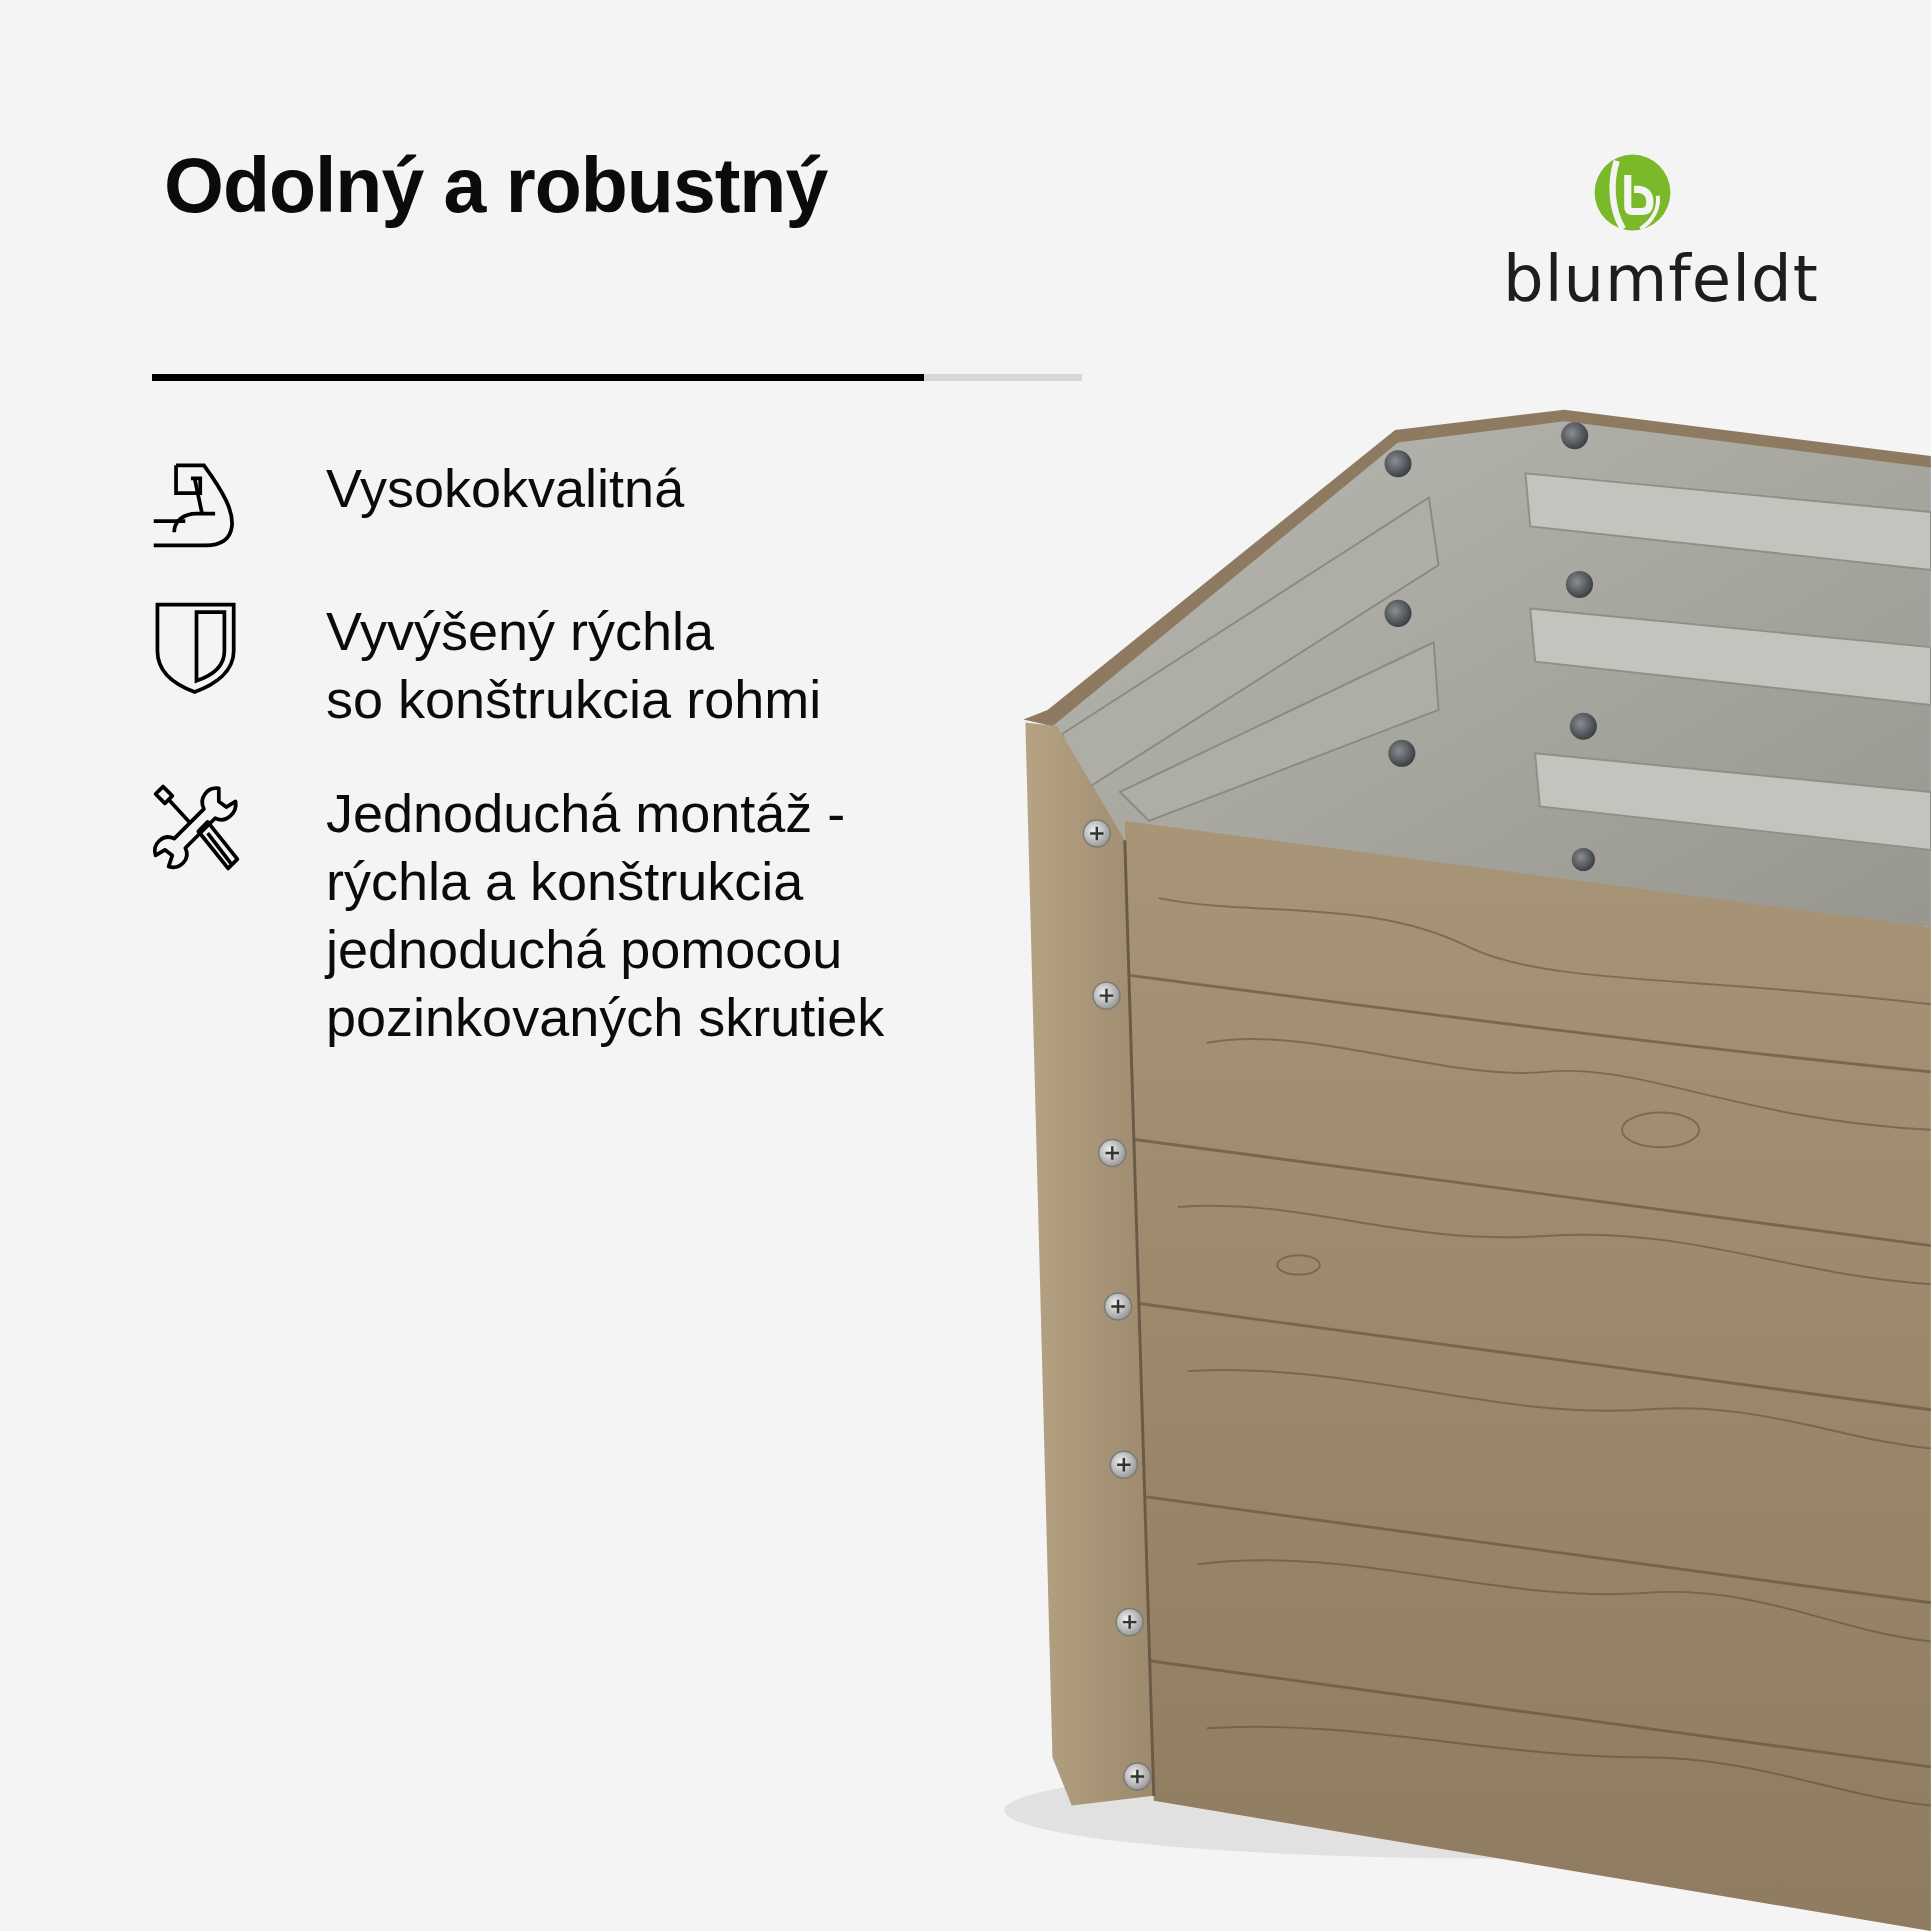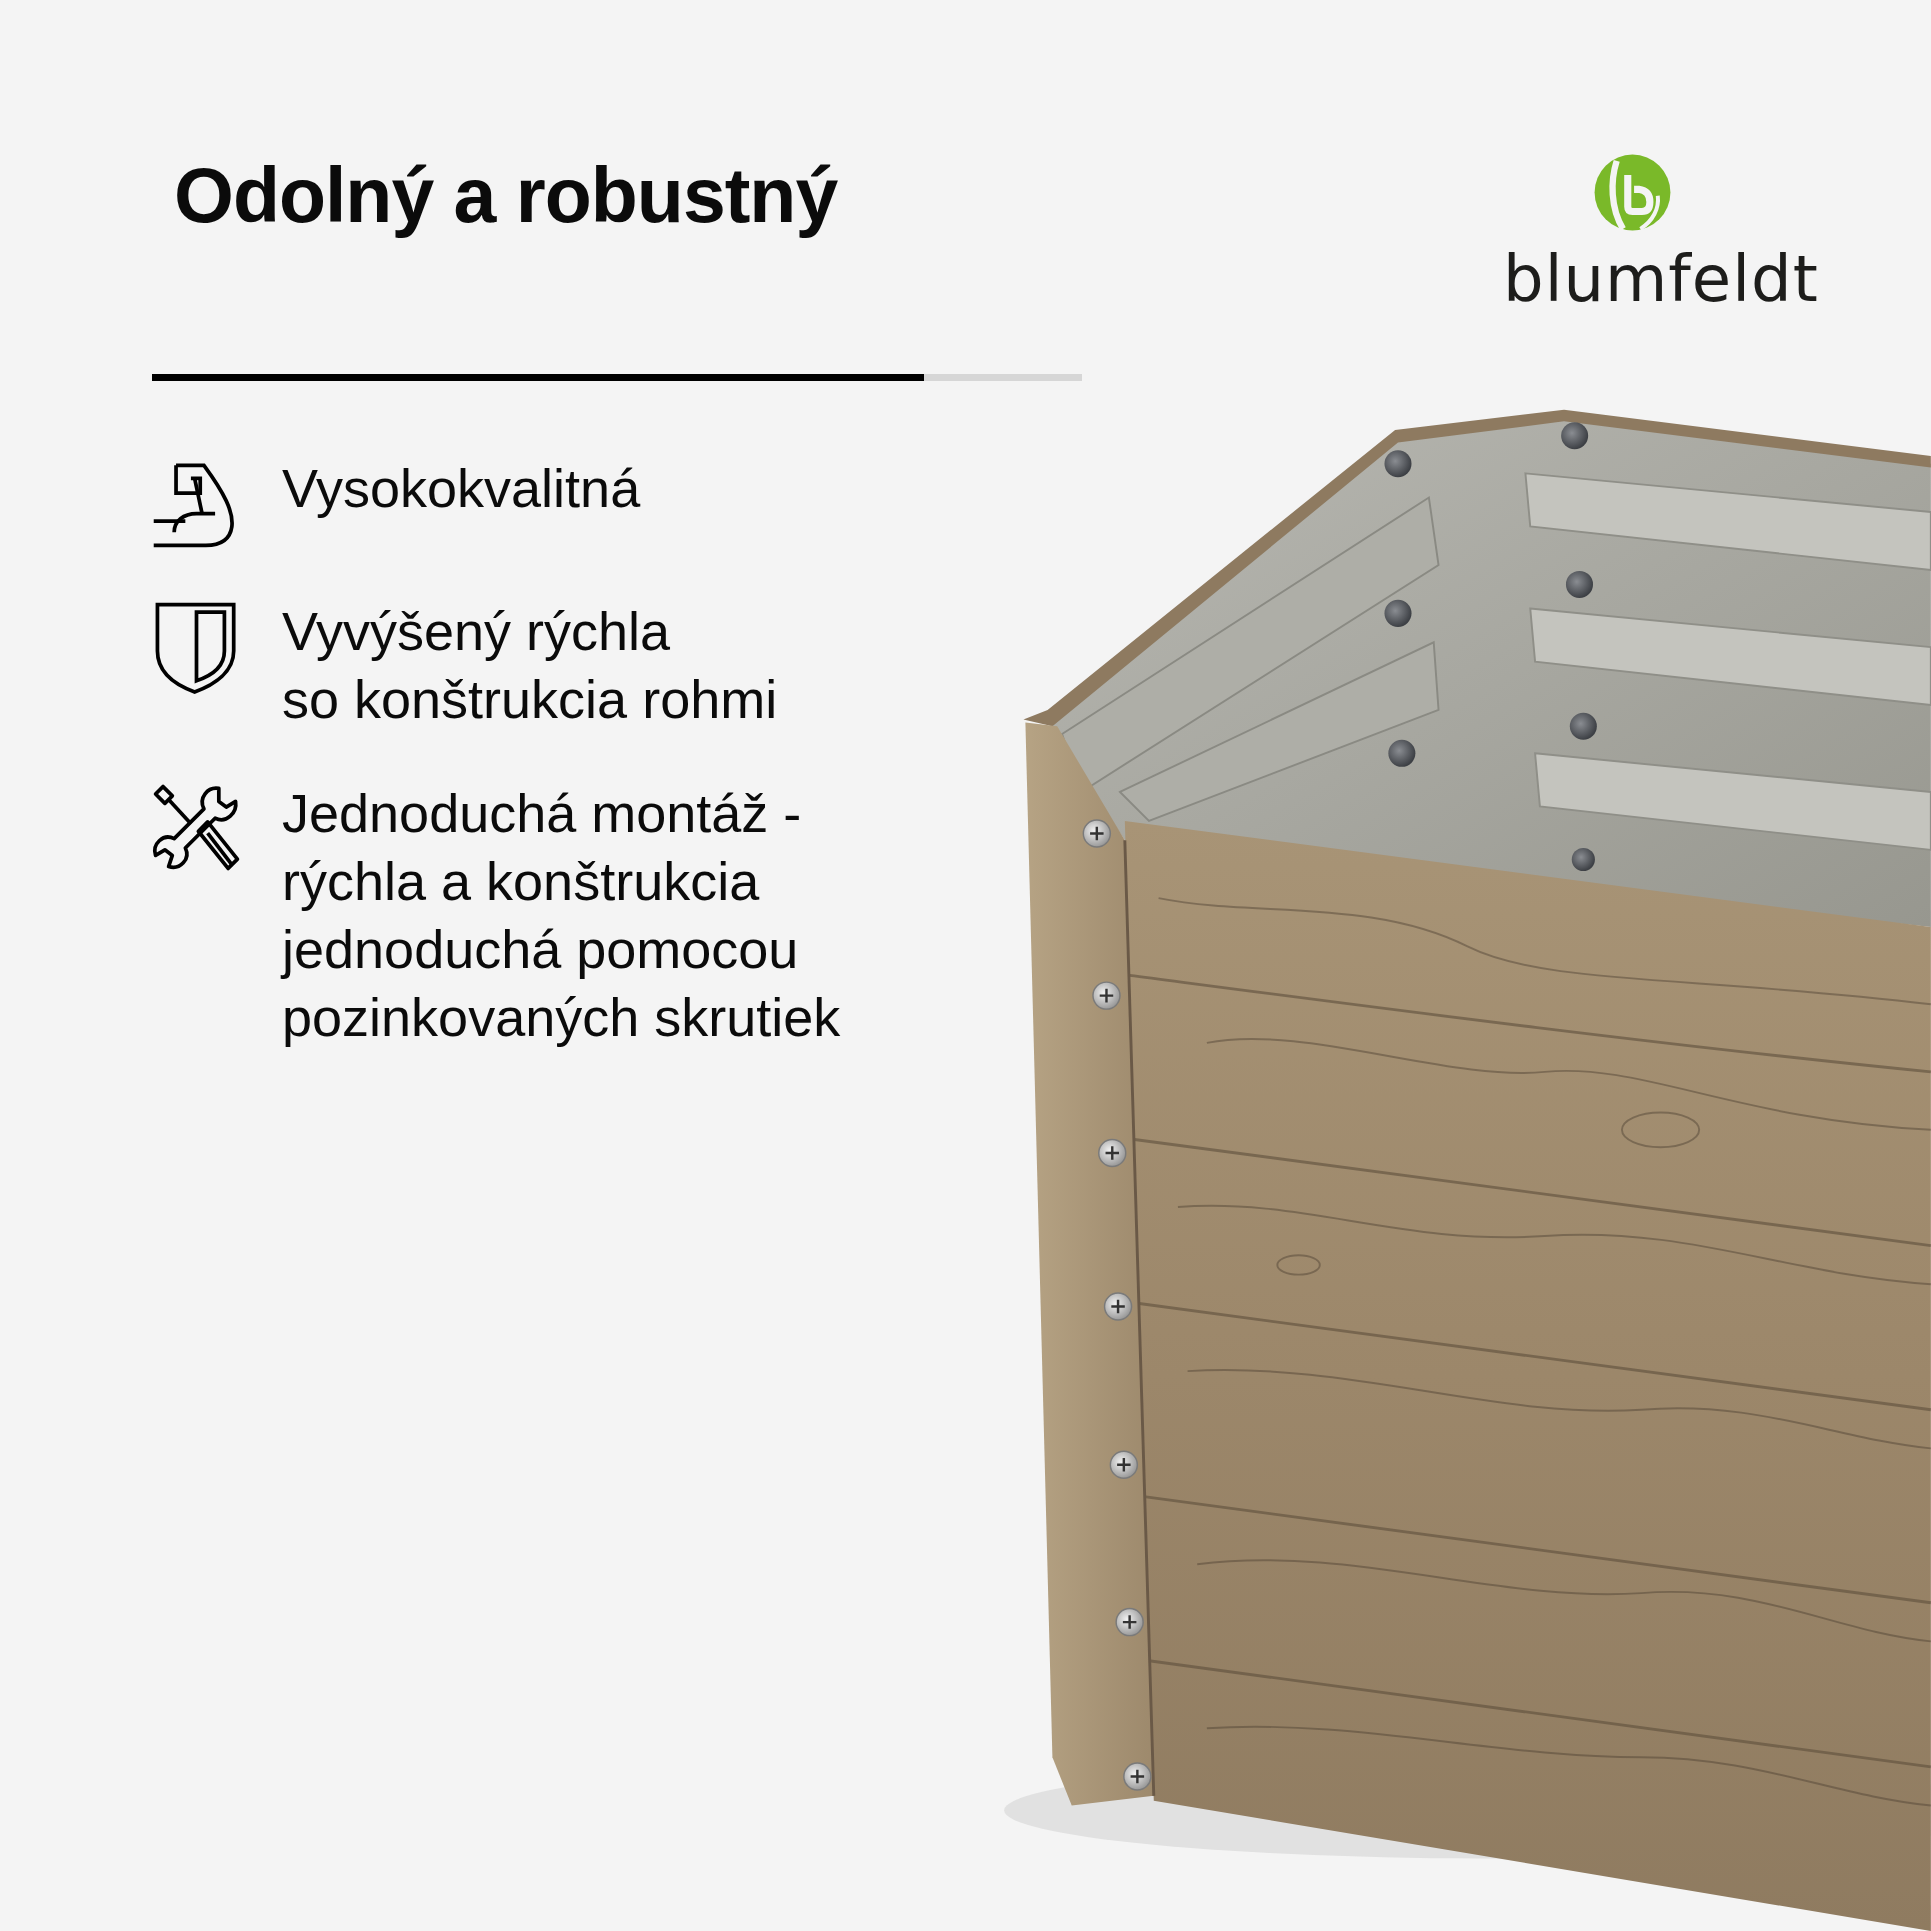--- a/index.html
+++ b/index.html
@@ -6,33 +6,33 @@
   body {
     width: 1931px; height: 1931px; overflow: hidden;
     background: #f4f4f4;
     position: relative;
     font-family: "Liberation Sans", "DejaVu Sans", sans-serif;
     color: #0b0b0b;
   }
   .title {
     position: absolute; left: 162px; top: 141px;
     font-size: 77px; font-weight: 700; letter-spacing: -1px;
-    margin: 12px; line-height: 1.1;
+    margin: 2px; line-height: 1.1;
   }
   .logo { position: absolute; left: 1487px; top: 153px; width: 290px; height: 164px; }
   .logo-mark { position: absolute; left: 106px; top: 0; width: 79px; height: 79px; }
   .logo-word {
     position: absolute; left: 16px; top: 89px; width: 290px; text-align: center;
     font-size: 64px; font-weight: 400; letter-spacing: 1px; color: #1d1d1b;
     font-family: "DejaVu Sans", sans-serif;
   }
   .progress { position: absolute; left: 152px; top: 374px; width: 930px; height: 6.8px; background: #d6d6d6; }
   .progress-fill { position: absolute; left: 0; top: 0; height: 6.8px; background: #000; }
   .features { position: absolute; left: 150px; top: 454px; width: 821px; }
-  .feature { position: relative; display: flex; align-items: flex-start; margin-bottom: 46px; }
+  .feature { position: relative; display: flex; align-items: flex-start; margin-bottom: 46px; gap: 44px; }
   .feature-icon { width: 93px; height: 97px; flex: 0 0 93px; margin-right: 39px; }
   .feature-text { font-size: 54px; line-height: 68px; font-weight: 400; color: #0b0b0b; }
   .feature-text span { display: block; white-space: nowrap; }
   .product { position: absolute; left: 1004px; top: 401px; width: 927px; height: 1530px; }
 </style>
 </head>
 <body>
 
 <h1 class="title">Odolný a robustný</h1>
 

